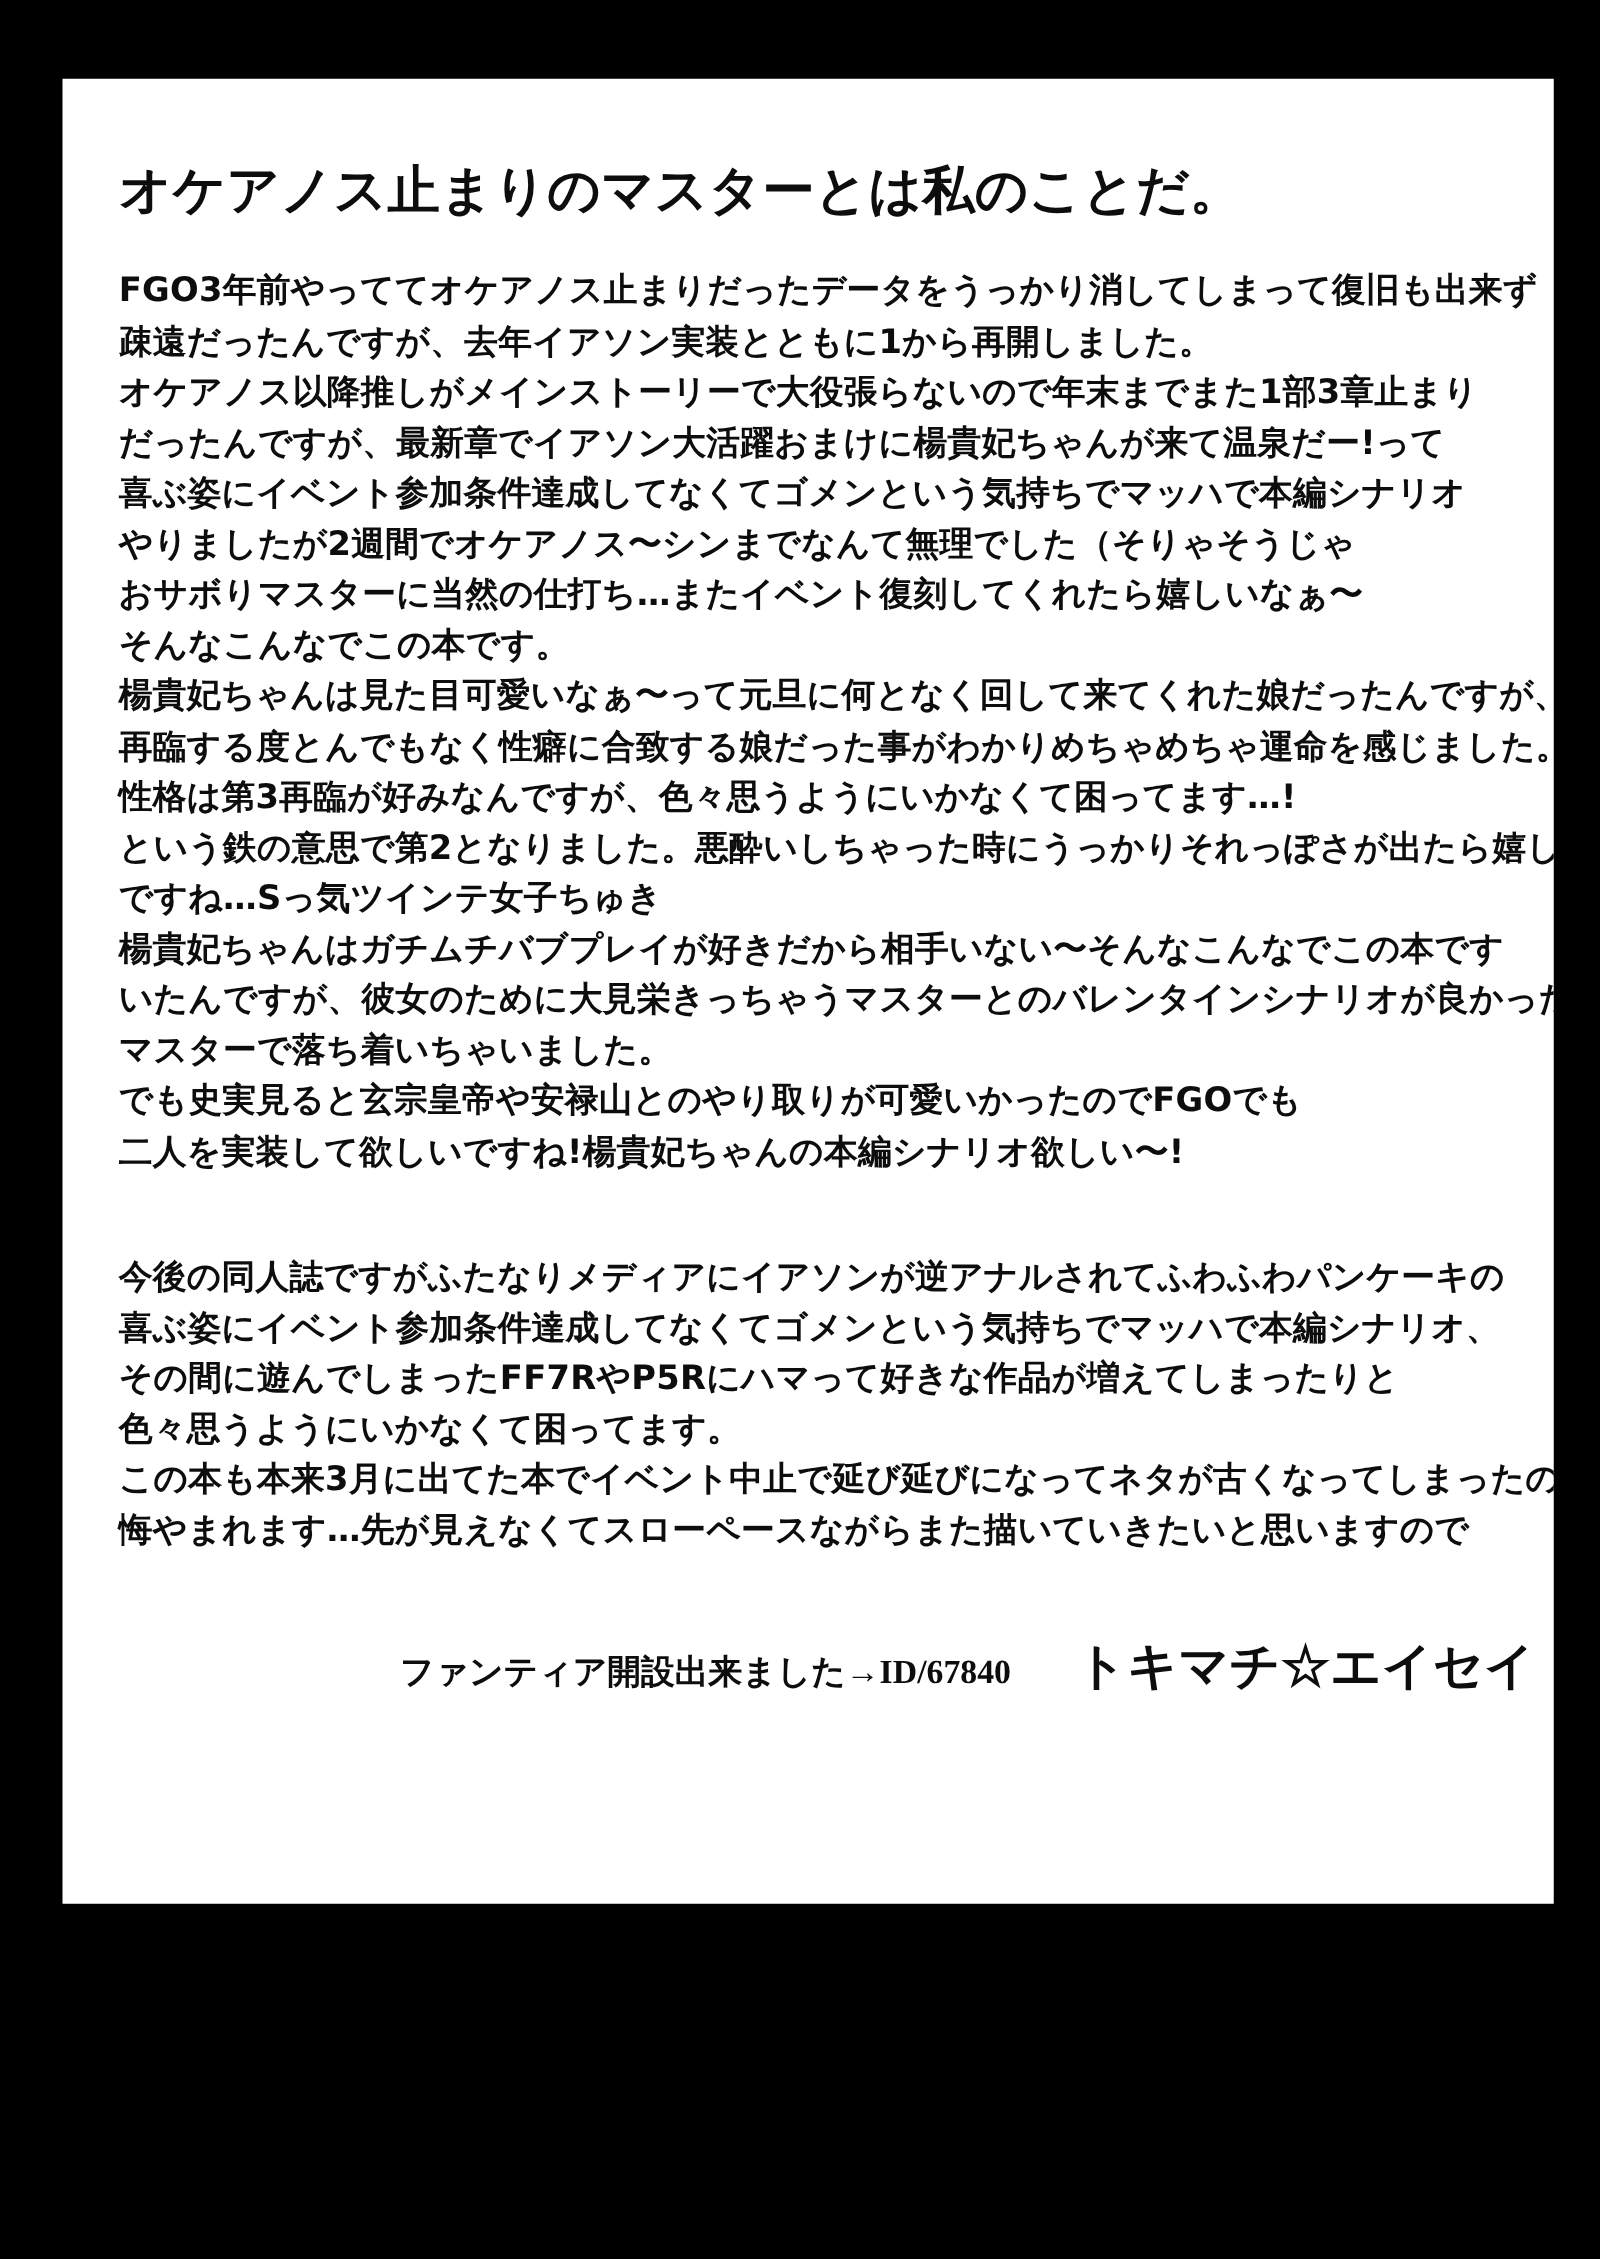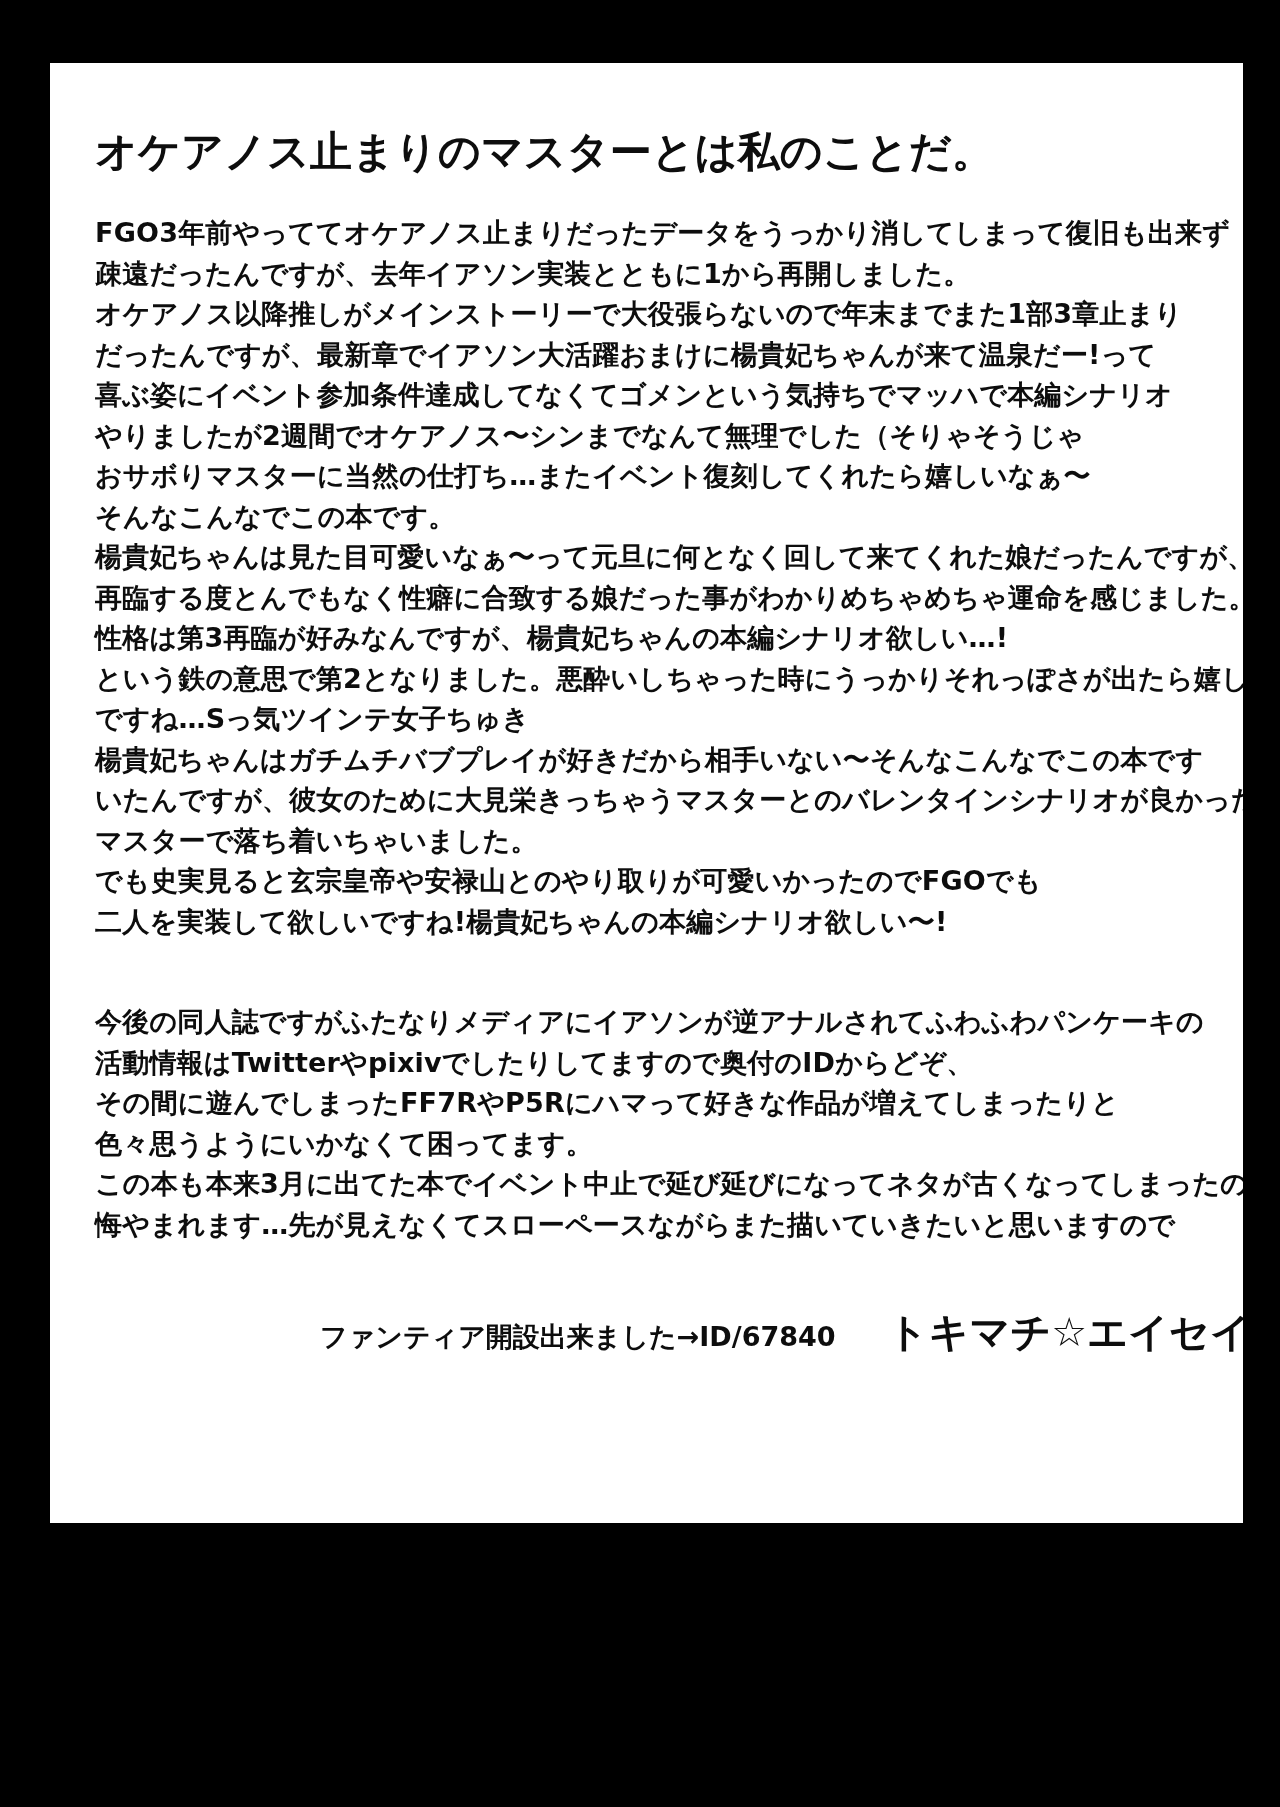--- a/index.html
+++ b/index.html
@@ -46,20 +46,21 @@
     line-height: 40.5px;
     white-space: nowrap;
     letter-spacing: 0.2px;
   }
   .footer-row {
     margin-top: 58px;
     margin-left: 225px;
     display: flex;
     align-items: baseline;
     gap: 52px;
+    font-family: Liberation Serif, serif;
   }
   .fantia-note {
     font-size: 27px;
     font-weight: 700;
     white-space: nowrap;
   }
   .author-name {
     font-size: 40px;
     font-weight: 800;
     white-space: nowrap;
@@ -77,34 +78,34 @@
       <div class="line">FGO3年前やっててオケアノス止まりだったデータをうっかり消してしまって復旧も出来ず</div>
       <div class="line">疎遠だったんですが、去年イアソン実装とともに1から再開しました。</div>
       <div class="line">オケアノス以降推しがメインストーリーで大役張らないので年末までまた1部3章止まり</div>
       <div class="line">だったんですが、最新章でイアソン大活躍おまけに楊貴妃ちゃんが来て温泉だー!って</div>
       <div class="line">喜ぶ姿にイベント参加条件達成してなくてゴメンという気持ちでマッハで本編シナリオ</div>
       <div class="line">やりましたが2週間でオケアノス〜シンまでなんて無理でした（そりゃそうじゃ</div>
       <div class="line">おサボりマスターに当然の仕打ち…またイベント復刻してくれたら嬉しいなぁ〜</div>
       <div class="line">そんなこんなでこの本です。</div>
       <div class="line">楊貴妃ちゃんは見た目可愛いなぁ〜って元旦に何となく回して来てくれた娘だったんですが、</div>
       <div class="line">再臨する度とんでもなく性癖に合致する娘だった事がわかりめちゃめちゃ運命を感じました。</div>
-      <div class="line">性格は第3再臨が好みなんですが、楊貴妃ちゃんの本編シナリオ欲しい…!</div>
+      <div class="line">性格は第3再臨が好みなんですが、色々思うようにいかなくて困ってます…!</div>
       <div class="line">という鉄の意思で第2となりました。悪酔いしちゃった時にうっかりそれっぽさが出たら嬉しい</div>
       <div class="line">ですね…Sっ気ツインテ女子ちゅき</div>
       <div class="line">楊貴妃ちゃんはガチムチバブプレイが好きだから相手いない〜そんなこんなでこの本です</div>
       <div class="line">いたんですが、彼女のために大見栄きっちゃうマスターとのバレンタインシナリオが良かったので</div>
       <div class="line">マスターで落ち着いちゃいました。</div>
       <div class="line">でも史実見ると玄宗皇帝や安禄山とのやり取りが可愛いかったのでFGOでも</div>
       <div class="line">二人を実装して欲しいですね!楊貴妃ちゃんの本編シナリオ欲しい〜!</div>
     </div>
 
 
     <div class="para gap-large">
       <div class="line">今後の同人誌ですがふたなりメディアにイアソンが逆アナルされてふわふわパンケーキの</div>
-      <div class="line">活動情報はTwitterやpixivでしたりしてますので奥付のIDからどぞ、</div>
+      <div class="line">喜ぶ姿にイベント参加条件達成してなくてゴメンという気持ちでマッハで本編シナリオ、</div>
       <div class="line">その間に遊んでしまったFF7RやP5Rにハマって好きな作品が増えてしまったりと</div>
       <div class="line">色々思うようにいかなくて困ってます。</div>
       <div class="line">この本も本来3月に出てた本でイベント中止で延び延びになってネタが古くなってしまったのが</div>
       <div class="line">悔やまれます…先が見えなくてスローペースながらまた描いていきたいと思いますので</div>
     </div>
 
 
     <div class="footer-row">
       <span class="fantia-note">ファンティア開設出来ました→ID/67840</span>
       <span class="author-name">トキマチ☆エイセイ</span>

